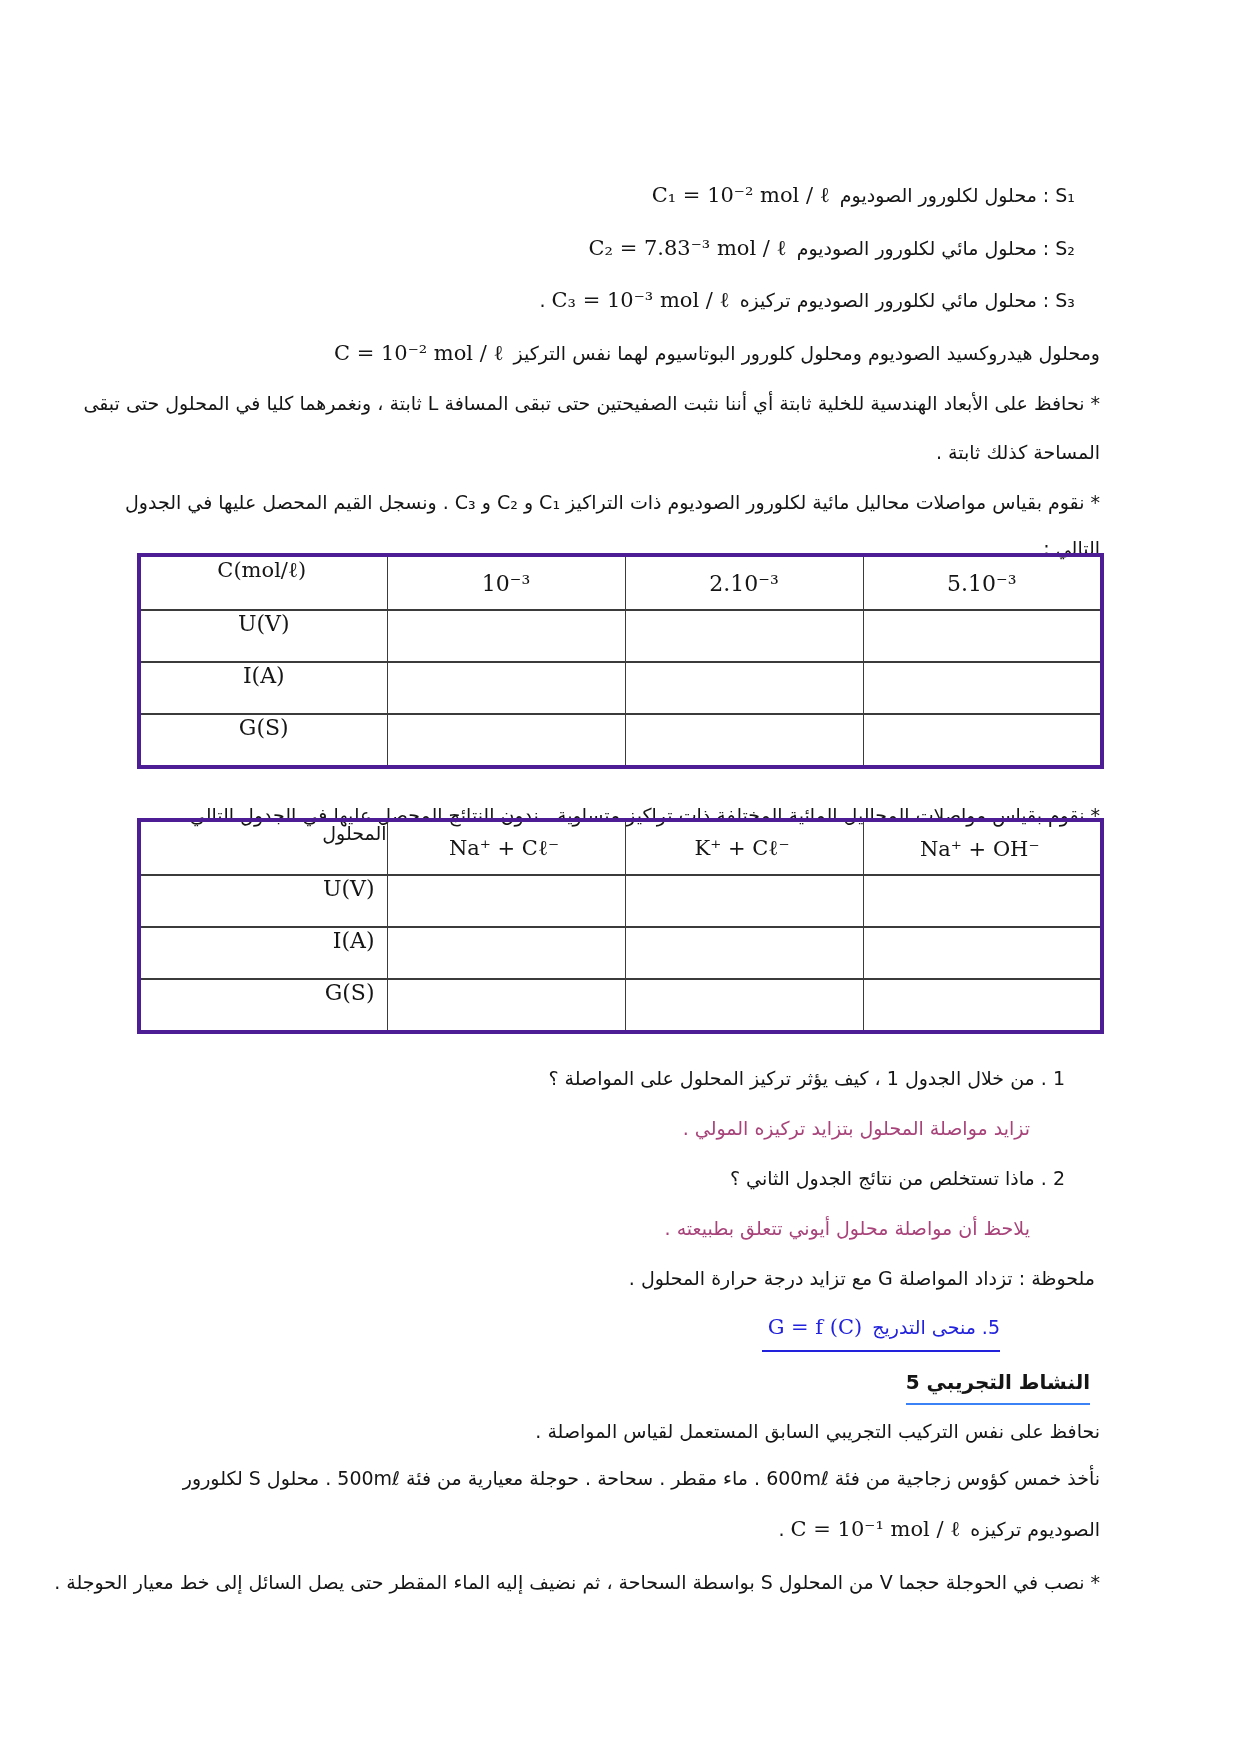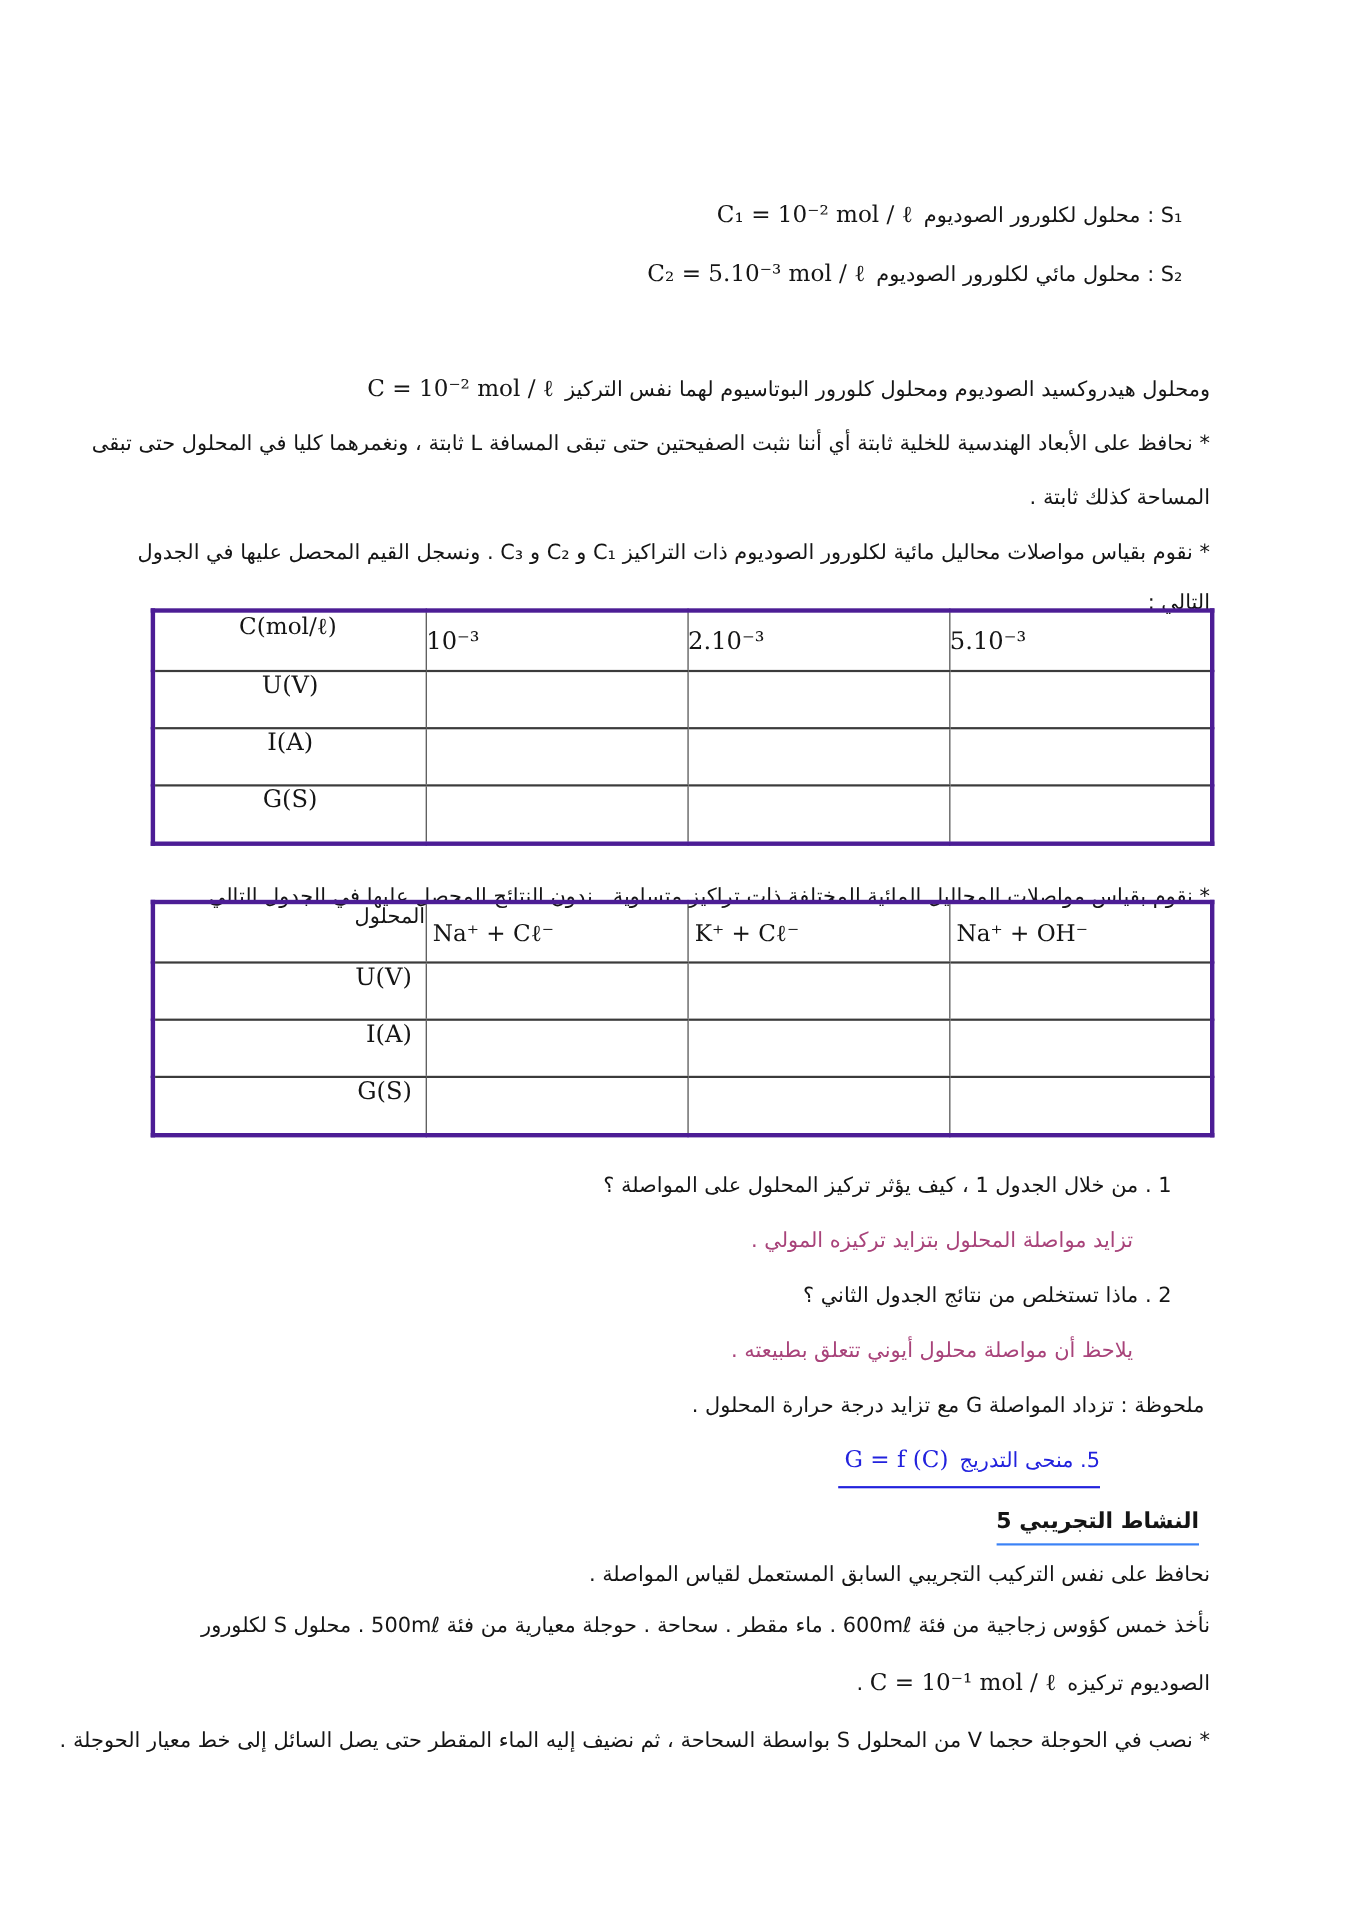--- a/index.html
+++ b/index.html
@@ -64,40 +64,41 @@
     font-family: "DejaVu Serif", serif;
     font-size: 22px;
     text-align: center;
     vertical-align: top;
     padding-top: 3px;
   }
   table.t2 td.rowlabel { text-align: right; padding-right: 12px; direction: ltr; }
   td.val {
     font-family: "DejaVu Serif", serif;
     font-size: 22px;
-    text-align: left;
+    text-align: center;
     vertical-align: middle;
   }
   td.ar-head {
     font-size: 19px;
     direction: rtl;
     text-align: right;
     vertical-align: top;
     padding: 4px 20px 0 0;
   }
 </style>
 </head>
 <body>
 
 <div class="page">
 
   <p class="line" style="top:158px; right:165px"><span>S₁ : محلول لكلورور الصوديوم</span><span class="formula" dir="ltr">C₁ = 10⁻² mol / ℓ</span></p>
 
-  <p class="line" style="top:211px; right:165px"><span>S₂ : محلول مائي لكلورور الصوديوم</span><span class="formula" dir="ltr">C₂ = 5.10⁻³ mol / ℓ</span></p>
+  <p class="line" style="top:211px; right:165px"><span>S₂ : محلول مائي لكلورور الصوديوم</span><span class="formula" dir="ltr">C₂ = 7.83⁻³ mol / ℓ</span></p>
 
+  <p class="line" style="top:263px; right:165px"><span>S₃ : محلول مائي لكلورور الصوديوم تركيزه</span><span class="formula" dir="ltr">C₃ = 10⁻³ mol / ℓ</span><span>.</span></p>
 
   <p class="line" style="top:316px; right:140px"><span>ومحلول هيدروكسيد الصوديوم ومحلول كلورور البوتاسيوم لهما نفس التركيز</span><span class="formula" dir="ltr">C = 10⁻² mol / ℓ</span></p>
 
   <p class="line" style="top:366px; right:140px">* نحافظ على الأبعاد الهندسية للخلية ثابتة أي أننا نثبت الصفيحتين حتى تبقى المسافة L ثابتة ، ونغمرهما كليا في المحلول حتى تبقى</p>
   <p class="line" style="top:465px; right:140px">* نقوم بقياس مواصلات محاليل مائية لكلورور الصوديوم ذات التراكيز C₁ و C₂ و C₃ . ونسجل القيم المحصل عليها في الجدول</p>
 
   <p class="line" style="top:415px; right:140px">المساحة كذلك ثابتة .</p>
   <p class="line" style="top:511px; right:140px">التالي :</p>
 
   <table class="grid t1" style="top:553px">

